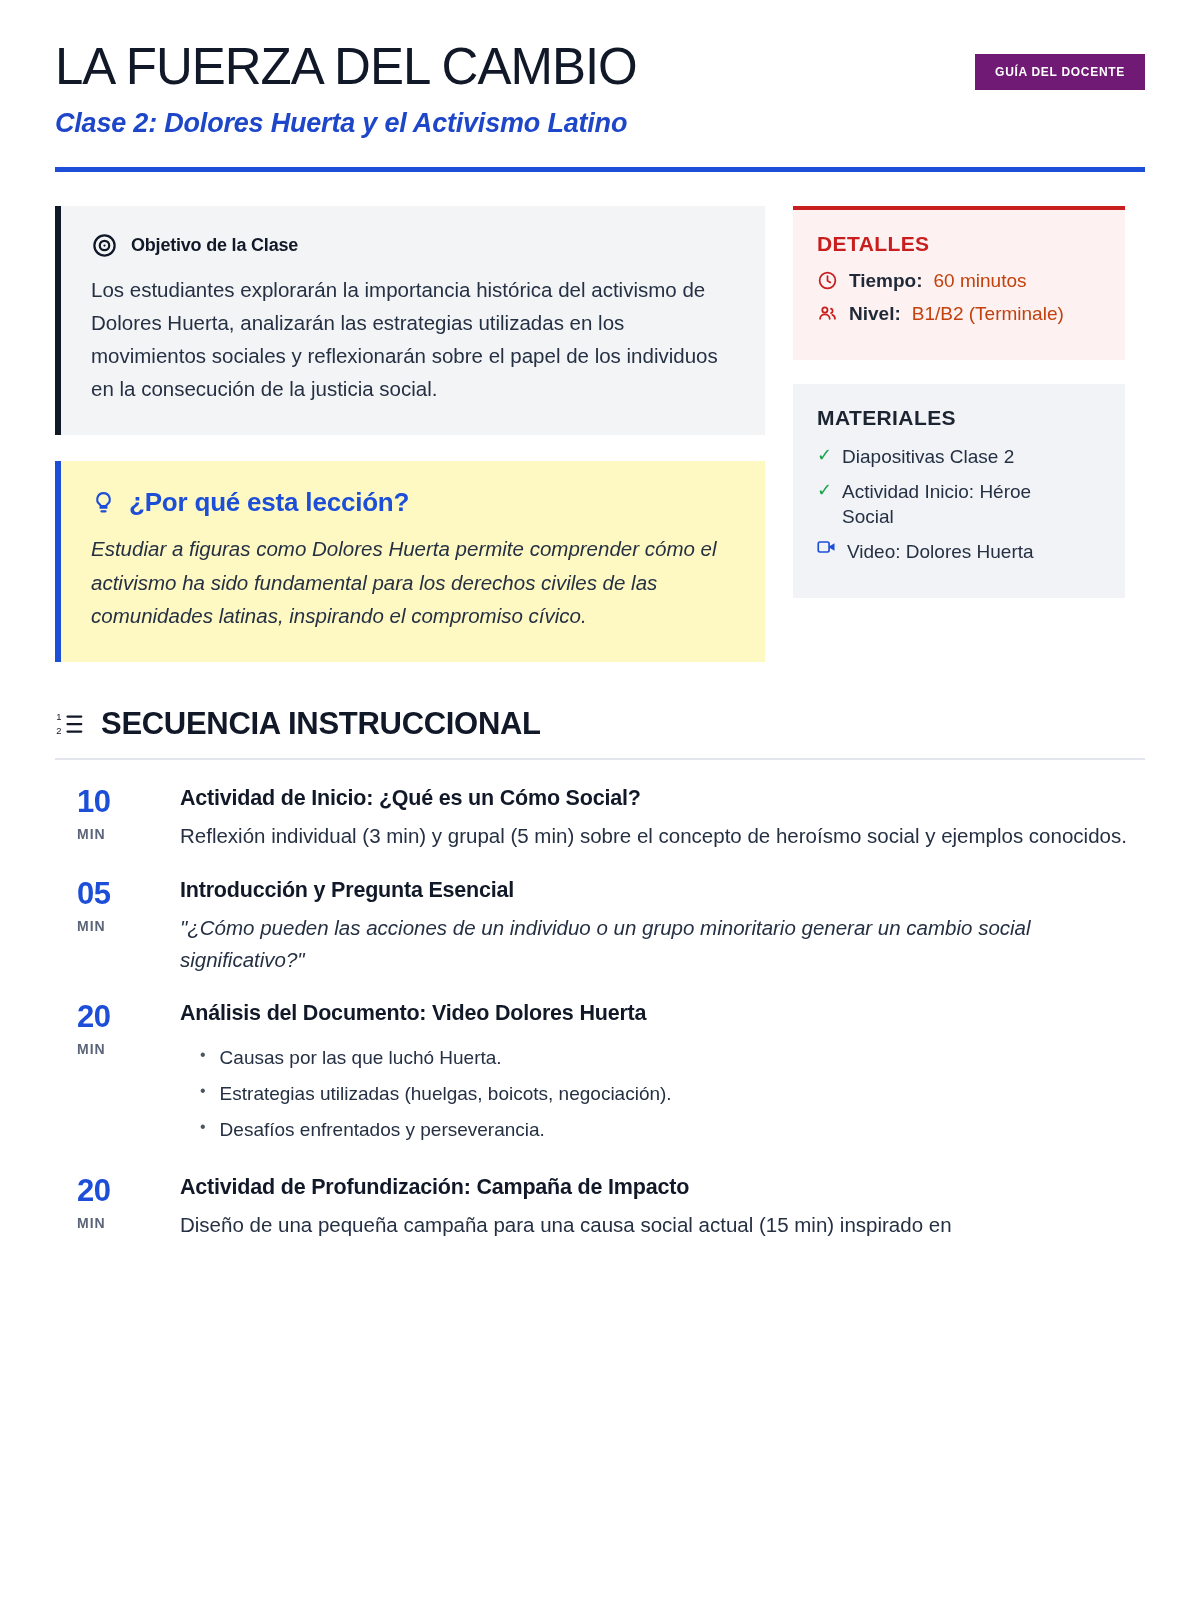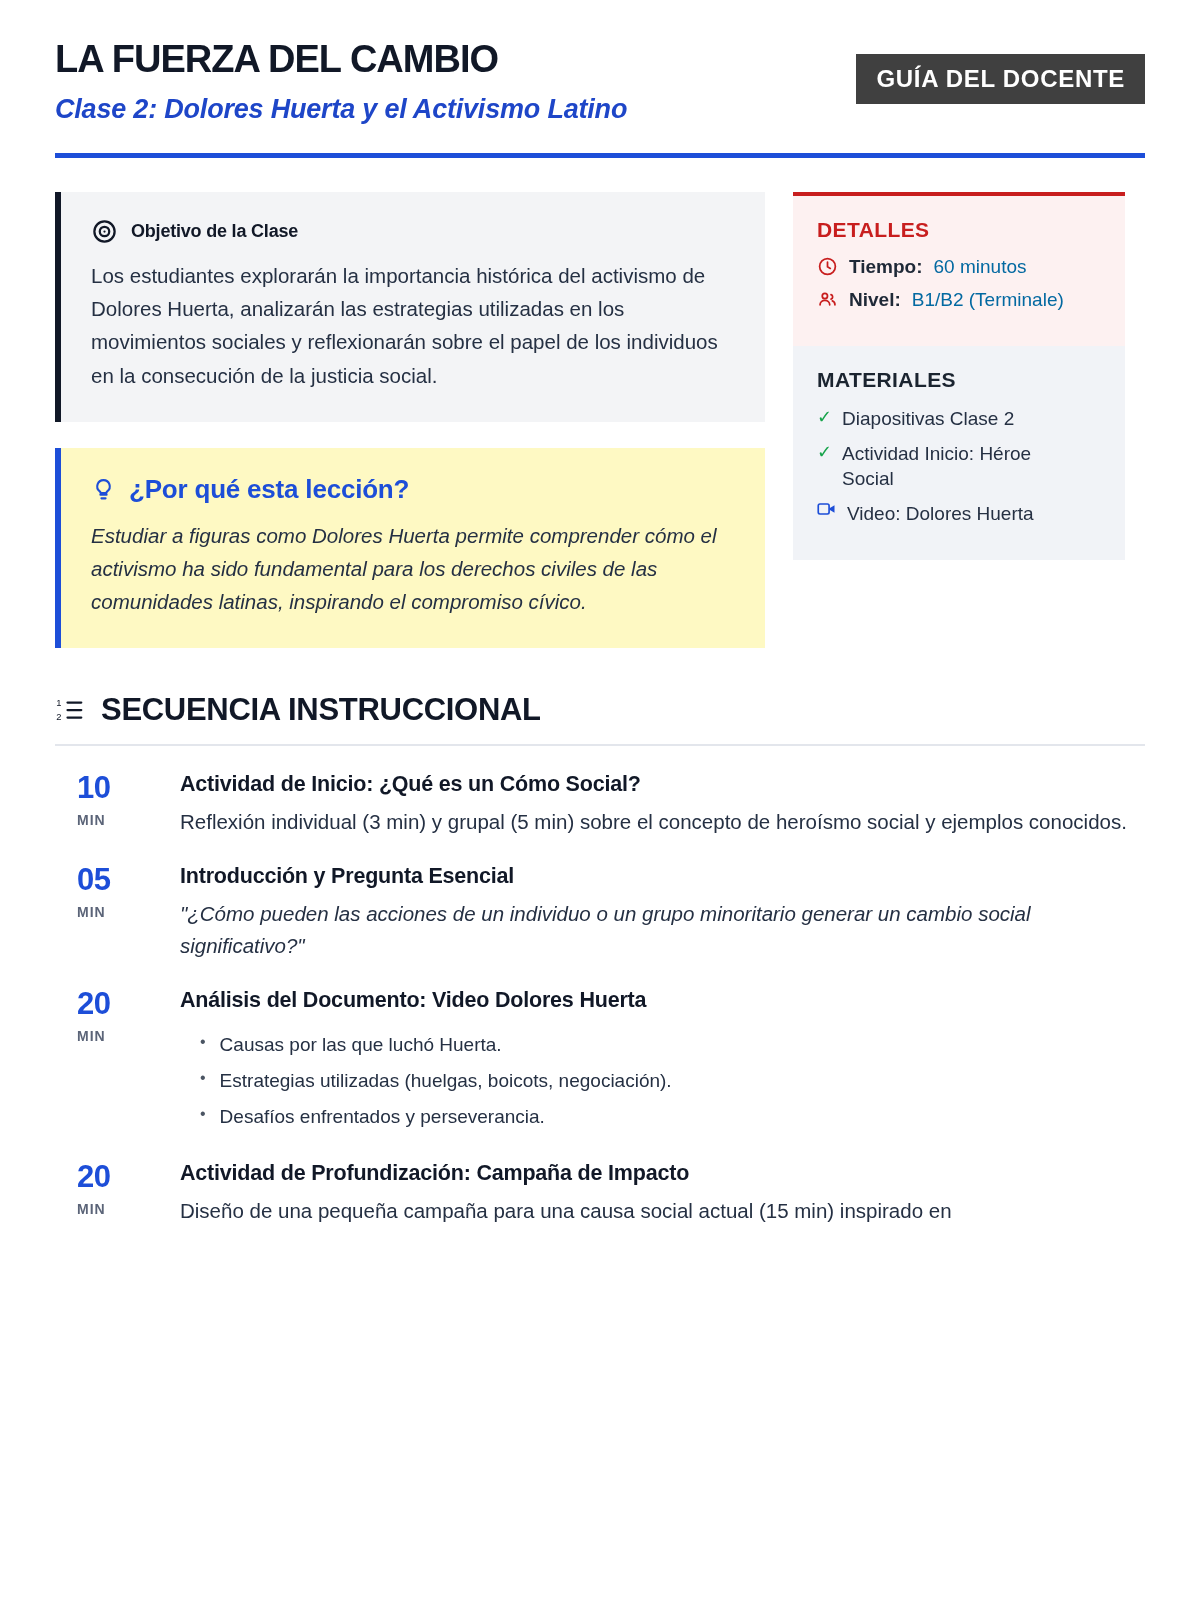--- a/index.html
+++ b/index.html
@@ -19,38 +19,38 @@
   }
 
   
   .header-row {
     display: flex;
     align-items: flex-start;
     justify-content: space-between;
   }
   .title-block { flex: 1; }
   .doc-title {
-    font-size: 38px;
-    font-weight: 700;
+    font-size: 51px;
+    font-weight: 400;
     letter-spacing: -1px;
     color: #111827;
     line-height: 1.05;
   }
   .doc-subtitle {
     margin-top: 14px;
     font-size: 27px;
     font-style: italic;
     font-weight: 700;
     color: #1e46c8;
     letter-spacing: -0.2px;
   }
   .badge {
-    background: #404040;
+    background: #701a75;
     color: #ffffff;
-    font-size: 24px;
+    font-size: 12px;
     font-weight: 700;
     letter-spacing: 0.7px;
     padding: 11px 20px;
     margin-top: 14px;
     white-space: nowrap;
   }
   .header-rule {
     margin-top: 28px;
     height: 5px;
     background: #1d4ed8;
@@ -126,25 +126,26 @@
   }
   .det-row {
     display: flex;
     align-items: center;
     gap: 11px;
     margin-bottom: 11px;
     font-size: 19px;
     color: #1f2937;
   }
   .det-row b { font-weight: 700; }
-  .det-row .val { color: #0369a1; }
+  .det-row .val { color: #c2410c; }
 
   .materials {
     background: #f1f3f7;
     padding: 22px 40px 24px 24px;
+    margin-top: 24px;
   }
   .materials h3 {
     font-size: 21px;
     font-weight: 700;
     color: #1b2430;
     letter-spacing: 0.4px;
     margin-bottom: 14px;
   }
   .mat-row {
     display: flex;

